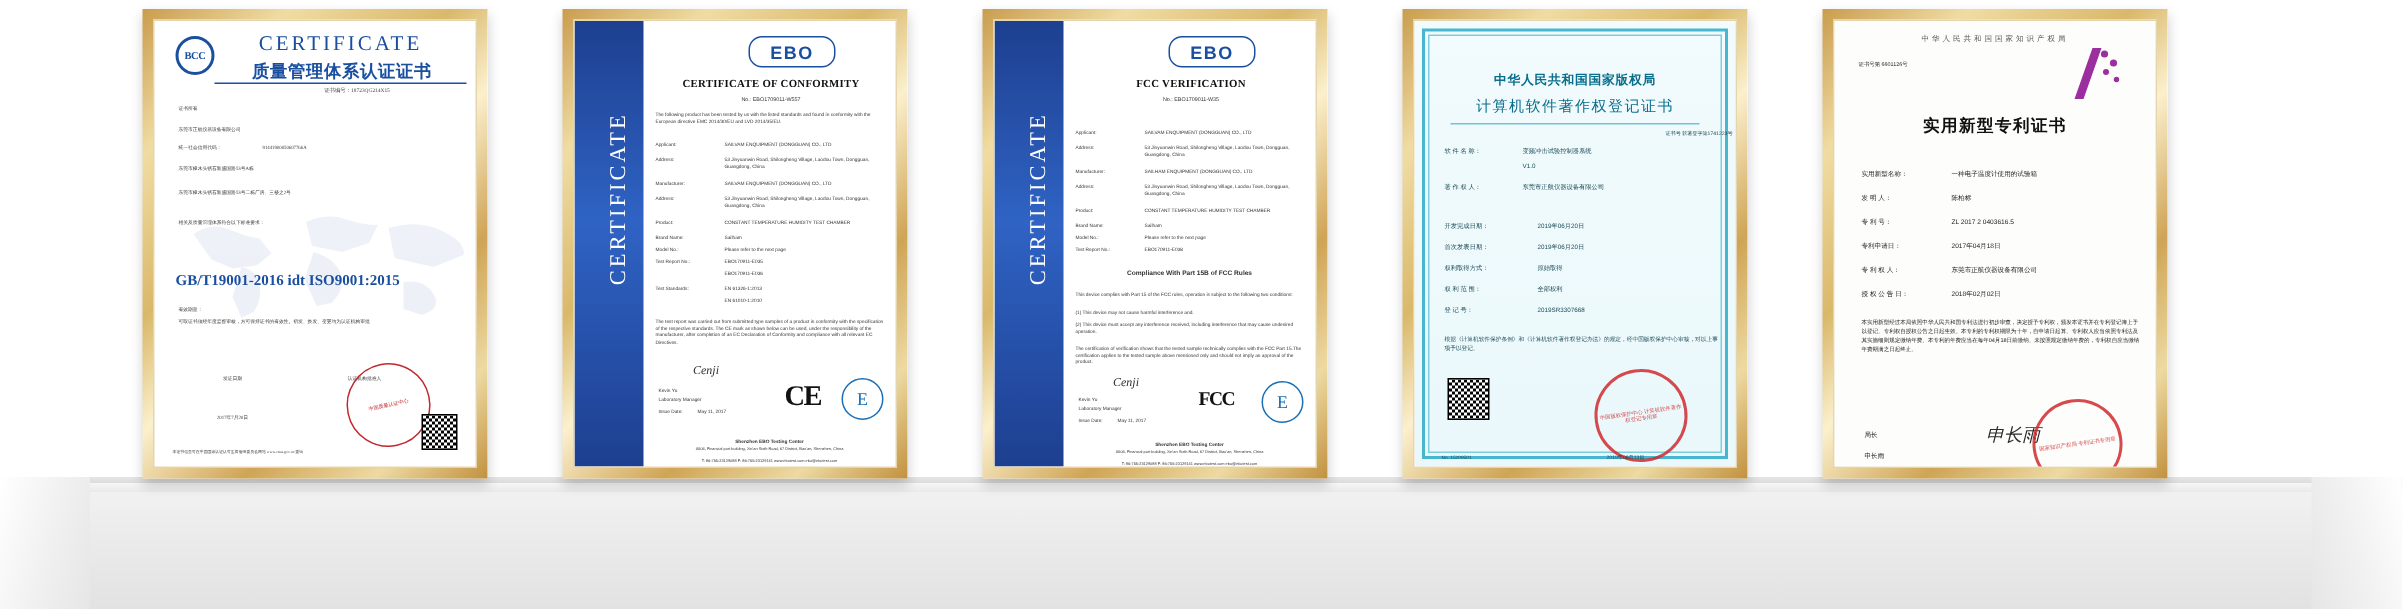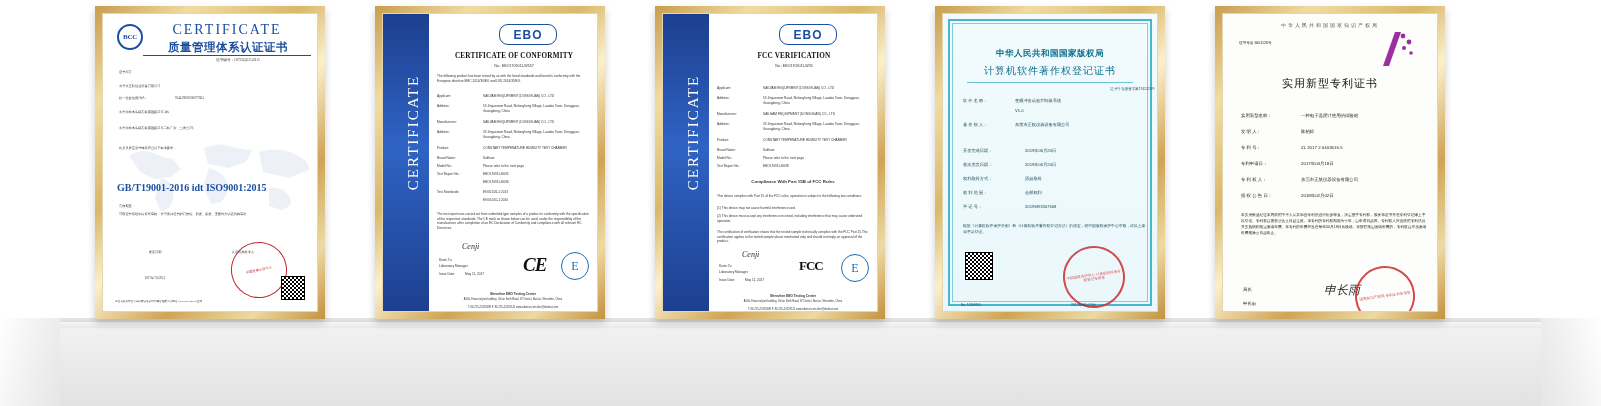--- a/index.html
+++ b/index.html
@@ -169,21 +169,21 @@
   .c4-line{position:absolute;left:24px;right:24px;top:68px;height:1px;background:#6cc4d8;}
   .c4-row{position:absolute;font-size:4.2px;line-height:6px;color:#1b4a57;}
 
   
   .c5-bg{position:absolute;inset:0;background:#fdfdfb;}
   .c5-pat{
     position:absolute;right:16px;top:12px;width:46px;height:46px;
   }
   .c5-h{
     position:absolute;left:0;right:0;top:62px;text-align:center;
-    font-size:11px;font-weight:normal;color:#111;letter-spacing:1px;
+    font-size:11px;font-weight:bold;color:#111;letter-spacing:1px;
   }
   .c5-row{position:absolute;font-size:4.4px;line-height:7px;color:#222;}
   .c5-top{
     position:absolute;left:0;right:0;top:8px;text-align:center;
     font-size:5px;color:#555;letter-spacing:2px;
   }
   .redstamp{
     position:absolute;border-radius:50%;
     border:2px solid #cf2b2f;color:#cf2b2f;opacity:.85;
     display:flex;align-items:center;justify-content:center;
@@ -285,21 +285,21 @@
     <div class="kv" style="left:100px;top:184px;width:106px;">EN 61010-1:2010</div>
 
     <div class="kv" style="left:54px;top:198px;width:152px;">The test report was carried out from submitted type samples of a product in conformity with the specification of the respective standards. The CE mark as shown below can be used, under the responsibility of the manufacturer, after completion of an EC Declaration of Conformity and compliance with all relevant EC Directives.</div>
 
     <div class="sig" style="left:58px;top:228px;font-size:8px;">Cenji</div>
     <div class="kv" style="left:56px;top:244px;width:60px;">Kevin Yu</div>
     <div class="kv" style="left:56px;top:250px;width:60px;">Laboratory Manager</div>
     <div class="kv" style="left:56px;top:258px;width:34px;">Issue Date:</div>
     <div class="kv" style="left:82px;top:258px;width:46px;">May 11, 2017</div>
 
-    <div class="ce-mark" style="left:140px;top:240px;font-style:italic;">CE</div>
+    <div class="ce-mark" style="left:140px;top:240px;">CE</div>
     <div class="circ-e" style="left:178px;top:238px;">E</div>
 
     <div class="kv center" style="left:50px;top:278px;width:160px;text-align:center;font-weight:bold;">Shenzhen EBO Testing Center</div>
     <div class="kv center" style="left:50px;top:284px;width:160px;text-align:center;font-size:2.6px;">A506, Financial port building, Xin'an Sixth Road, 67 District, Bao'an, Shenzhen, China</div>
     <div class="kv center" style="left:50px;top:292px;width:160px;text-align:center;font-size:2.6px;">T: 86-755-23129088   F: 86-755-23129141   www.ebotest.com   ebo@ebotest.com</div>
   </div>
 </div>
 
 <div class="frame c3">
   <div class="frame-inner">

